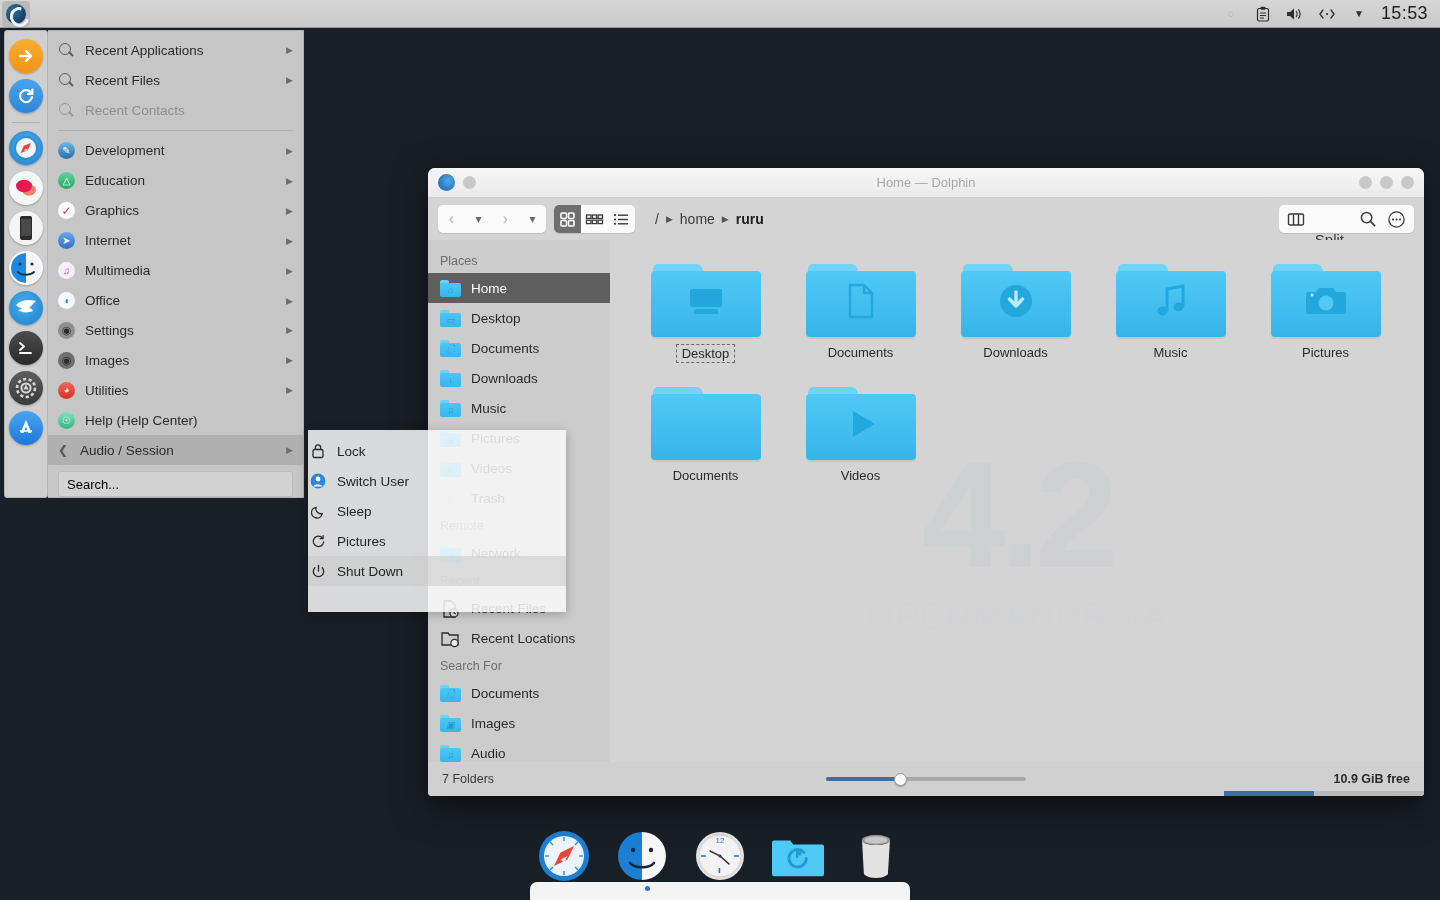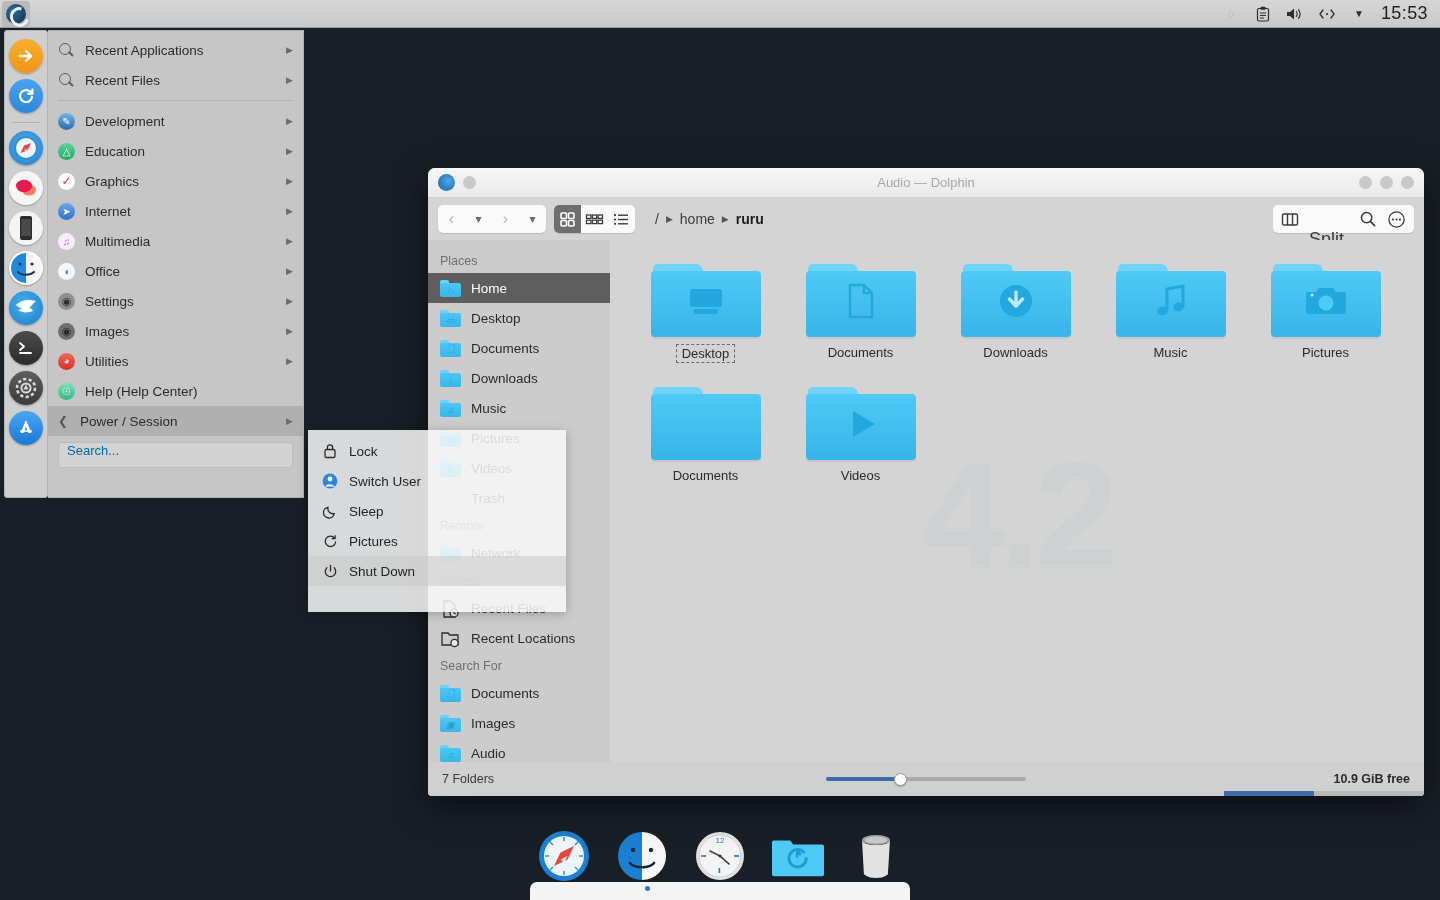--- a/index.html
+++ b/index.html
@@ -60,31 +60,31 @@
      display:flex;align-items:center;justify-content:center;font-size:10px;color:#fff;}
   .srch-ic{width:17px;height:17px;flex:none;position:relative;}
   .srch-ic:before{content:"";position:absolute;left:1px;top:1px;width:10px;height:10px;
      border:1.6px solid #5d5d5d;border-radius:50%;}
   .srch-ic:after{content:"";position:absolute;left:10px;top:11px;width:6px;height:1.6px;
      background:#5d5d5d;transform:rotate(45deg);}
   .srch-ic.dim:before{border-color:#9a9a9a;} .srch-ic.dim:after{background:#9a9a9a;}
   .msep{height:1px;background:#b2b2b2;margin:5px 10px;}
   #menu-search{
     margin:6px 10px 0;height:26px;border-radius:3px;background:#d3d3d3;
-    border:1px solid #bcbcbc;display:flex;padding:0 8px;
-    color:#0369a1;font-size:13px;
+    border:1px solid #bcbcbc;display:flex;align-items:center;padding:0 8px;
+    color:#000000;font-size:13px;
   }
 
   
   #power-submenu{
     position:absolute;left:308px;top:430px;width:258px;height:182px;
     background:rgba(248,248,248,.86);z-index:70;padding:6px 0;
     box-shadow:0 2px 10px rgba(0,0,0,.25);
   }
-  .pi{height:30px;display:flex;align-items:center;gap:11px;padding:0 14px;
+  .pi{height:30px;display:flex;align-items:center;gap:11px;padding:0 2px;
     font-size:13.5px;color:#242424;}
   .pi.sel{background:rgba(200,200,200,.55);}
   .pic{width:16px;height:16px;flex:none;display:flex;align-items:center;justify-content:center;}
 
   
   #dolphin{
     position:absolute;left:428px;top:168px;width:996px;height:628px;
     background:#d4d4d4;border-radius:7px 7px 4px 4px;overflow:hidden;
     box-shadow:0 10px 34px rgba(0,0,0,.55);z-index:30;
     display:flex;flex-direction:column;
@@ -111,21 +111,21 @@
     box-shadow:0 1px 1px rgba(0,0,0,.12);}
   .tbtn{width:27px;height:28px;display:flex;align-items:center;justify-content:center;
     color:#4a4a4a;font-size:12px;}
   .tbtn.disabled{color:#b5b5b5;}
   .tbtn.active{background:#6e6e6e;color:#fff;border-radius:5px 0 0 5px;}
   .breadcrumb{display:flex;align-items:center;gap:7px;margin-left:12px;font-size:14px;color:#3b3b3b;}
   .breadcrumb .sepi{color:#555;font-size:9px;}
   .breadcrumb .cur{font-weight:bold;color:#1d1d1d;}
   #toolbar-right{margin-left:auto;display:flex;align-items:center;}
   #toolbar-right .tbgroup{padding:0 4px;gap:2px;}
-  .splitlbl{font-size:18px;color:#3a3a3a;padding:0 8px 0 3px;margin-top:40px;}
+  .splitlbl{font-size:15px;color:#3a3a3a;padding:0 8px 0 3px;margin-top:40px;}
 
   #dolphin-body{flex:1;display:flex;min-height:0;}
   #places{width:182px;background:#cccccc;padding-top:8px;overflow:hidden;position:relative;flex:none;}
   .p-head{font-size:12.5px;color:#6e6e6e;padding:6px 12px 5px;}
   .p-item{height:30px;display:flex;align-items:center;gap:10px;padding:0 12px;
      font-size:13.5px;color:#2a2a2a;}
   .p-item.sel{background:#5e5e5e;color:#fff;}
   .fico{width:21px;height:17px;flex:none;position:relative;}
   .fico .body{position:absolute;left:0;bottom:0;width:21px;height:14px;border-radius:2px;
     background:linear-gradient(#4ec6f5,#38b6ea);}
@@ -284,20 +284,24 @@
     <div class="mi">
       <span class="srch-ic"></span>
       <span>Recent Applications</span>
       <span class="arrow">▶</span>
     </div>
     <div class="mi">
       <span class="srch-ic"></span>
       <span>Recent Files</span>
       <span class="arrow">▶</span>
     </div>
+    <div class="mi dim">
+      <span class="srch-ic dim"></span>
+      <span>Recent Contacts</span>
+    </div>
   </div>
   <div class="msep"></div>
 
   <div class="mi">
     <span class="mi-ic" style="background:linear-gradient(#6fb6e8,#2b6ca8);">✎</span>
     <span>Development</span>
     <span class="arrow">▶</span>
   </div>
   <div class="mi">
     <span class="mi-ic" style="background:linear-gradient(#63d39a,#22a765);">△</span>
@@ -338,34 +342,34 @@
     <span class="mi-ic" style="background:linear-gradient(#f4675e,#d32f26);font-size:9px;">◕</span>
     <span>Utilities</span>
     <span class="arrow">▶</span>
   </div>
   <div class="mi">
     <span class="mi-ic" style="background:linear-gradient(#7ee0b6,#35b784);font-size:10px;">☉</span>
     <span>Help (Help Center)</span>
   </div>
   <div class="mi sel">
     <span class="back">❮</span>
-    <span>Power / Session</span>
+    <span>Audio / Session</span>
     <span class="arrow">▶</span>
   </div>
 
   <div id="menu-search">
     <span>Search...</span>
   </div>
 </div>
 
 <div id="dolphin">
   <div id="dolphin-titlebar">
     <span class="tb-app-ic"></span>
     <span class="tb-dot"></span>
-    <span id="dolphin-title">Audio — Dolphin</span>
+    <span id="dolphin-title">Home — Dolphin</span>
     <span class="win-btns">
       <span></span>
       <span></span>
       <span></span>
     </span>
   </div>
 
   <div id="dolphin-toolbar">
     <div class="tbgroup">
       <span class="tbtn disabled" style="font-size:16px;">‹</span>

